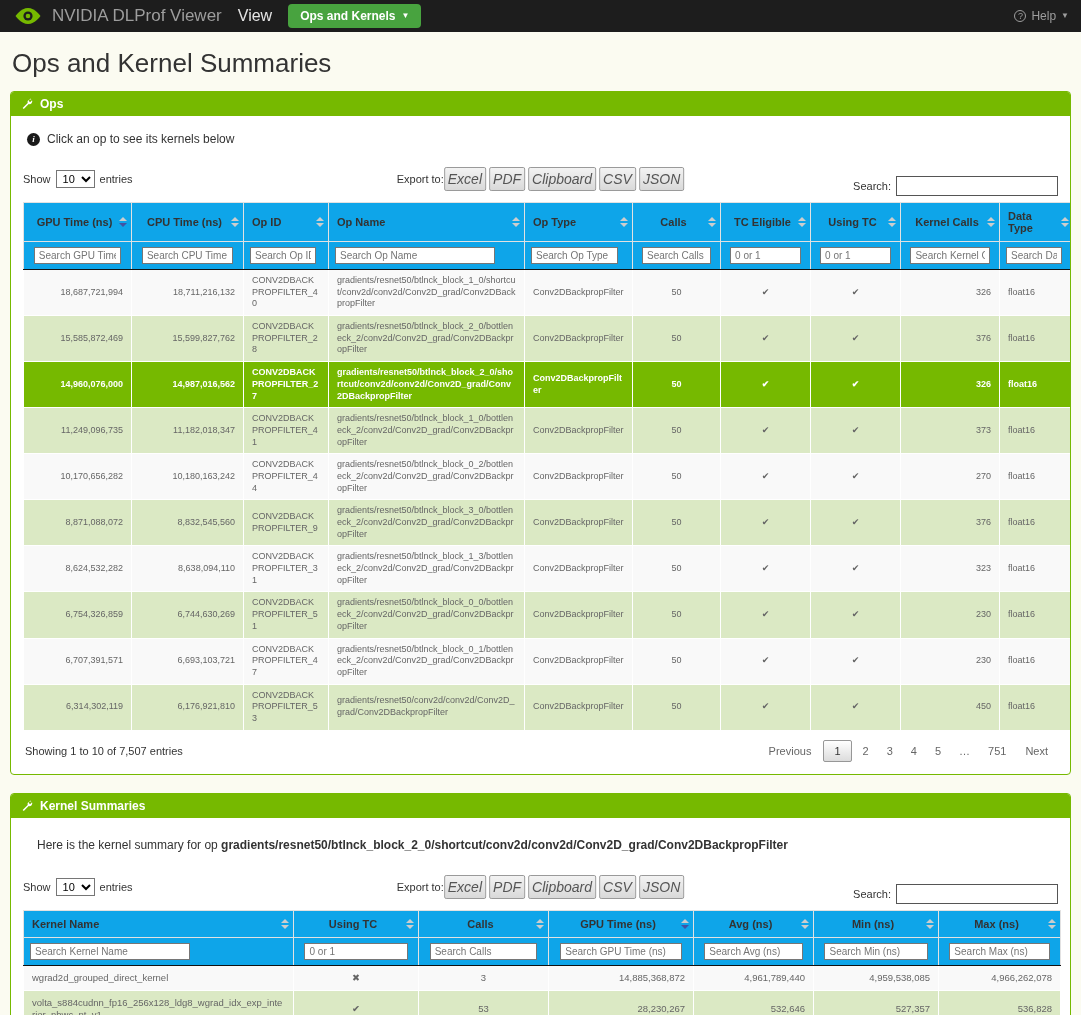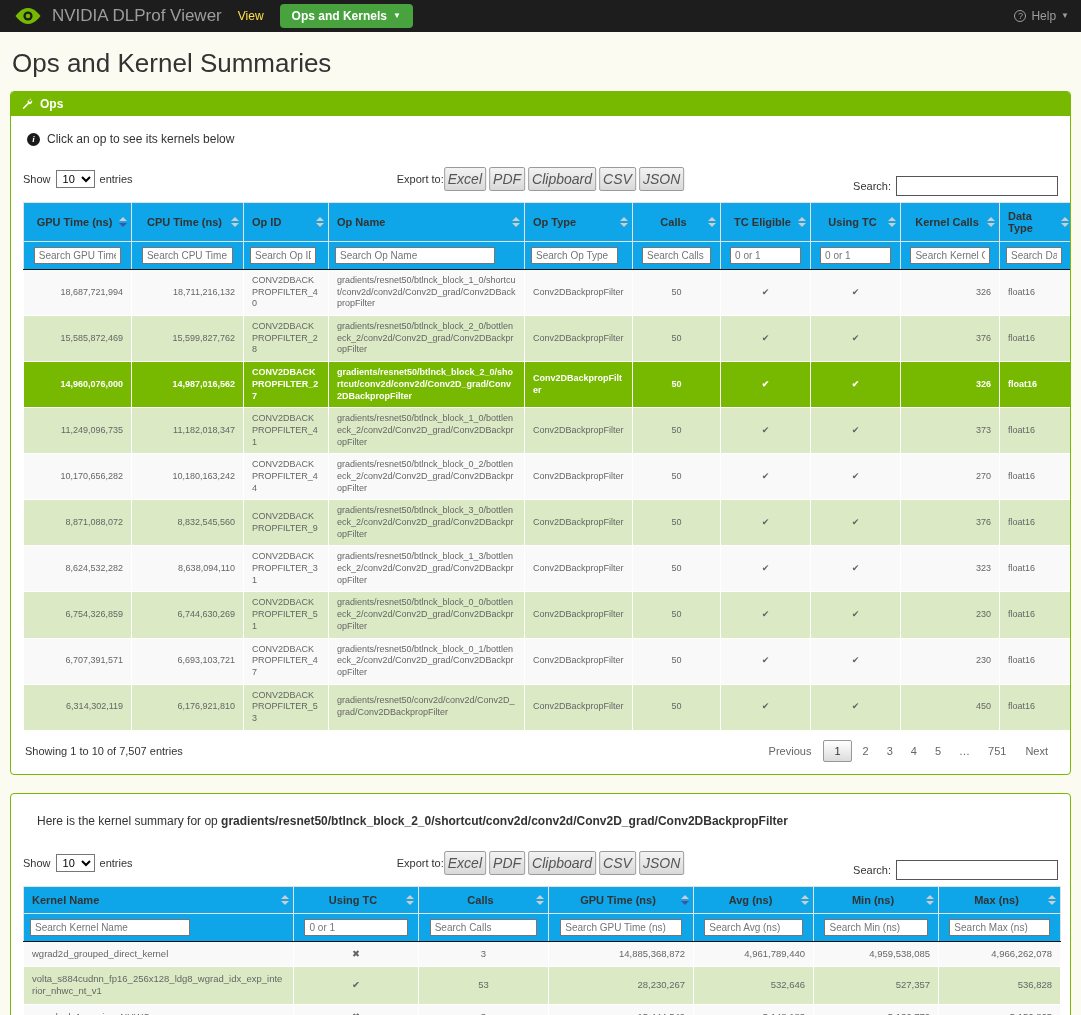--- a/index.html
+++ b/index.html
@@ -6,21 +6,21 @@
   html,body { margin:0; padding:0; }
   body {
     width:1081px; height:1015px;
     background:#fbfbf1;
     font-family:"Liberation Sans", sans-serif;
     color:#333;
   }
   
   .navbar { height:32px; background:#1d1d1d; display:flex; align-items:center; padding:0 12px; gap:16px; }
   .brand { display:flex; align-items:center; gap:8px; color:#9d9d9d; font-size:17px; }
-  .nav-view { color:#fde047; font-size:12px; cursor:default; }
+  .nav-view { color:#e5e5e5; font-size:16px; cursor:default; }
   .nav-pill { background:#48a33f; color:#fff; font-size:12px; font-weight:bold; padding:5px 12px; border-radius:4px; display:flex; align-items:center; gap:6px; }
   .caret { font-size:8px; line-height:1; }
   .nav-help { margin-left:auto; color:#9d9d9d; font-size:12px; display:flex; align-items:center; gap:5px; }
   .help-q { width:12px; height:12px; border:1px solid #9d9d9d; border-radius:50%; font-size:9px; display:inline-flex; align-items:center; justify-content:center; }
   
   .page-title { font-size:26px; font-weight:400; color:#333; margin:16px 0 12px; padding:0 12px; }
   
   .panel { margin:0 10px 18px; border:1px solid #76b900; border-radius:4px; background:#fff; overflow:hidden; }
   .panel-header { background:#76b900; color:#fff; font-size:12px; font-weight:bold; padding:5px 10px; display:flex; align-items:center; gap:7px; }
   .panel-body { padding:12px 12px 6px; }
@@ -318,20 +318,26 @@
           <span class="page-item">5</span>
           <span class="page-item">…</span>
           <span class="page-item">751</span>
           <span class="page-next">Next</span>
         </div>
     </div>
   </div>
 </section>
 
 <section class="panel">
+  <div class="panel-header">
+    <svg width="12" height="12" viewBox="0 0 16 16">
+      <path fill="#fff" d="M13.8 2.2a3.6 3.6 0 0 0-4.9 4.4L2.2 13.2l1.5 1.5 6.6-6.7a3.6 3.6 0 0 0 4.4-4.9L12.5 5.3l-1.8-.5-.5-1.8 2.2-2.2z"></path>
+    </svg>
+    <span>Kernel Summaries</span>
+  </div>
   <div class="panel-body">
     <div class="summary-line">
       <span>Here is the kernel summary for op</span>
       <b>gradients/resnet50/btlnck_block_2_0/shortcut/conv2d/conv2d/Conv2D_grad/Conv2DBackpropFilter</b>
     </div>
     <div class="controls">
       <div class="show-entries">
         <span>Show</span>
         <select class="entries">
           <option>10</option>

